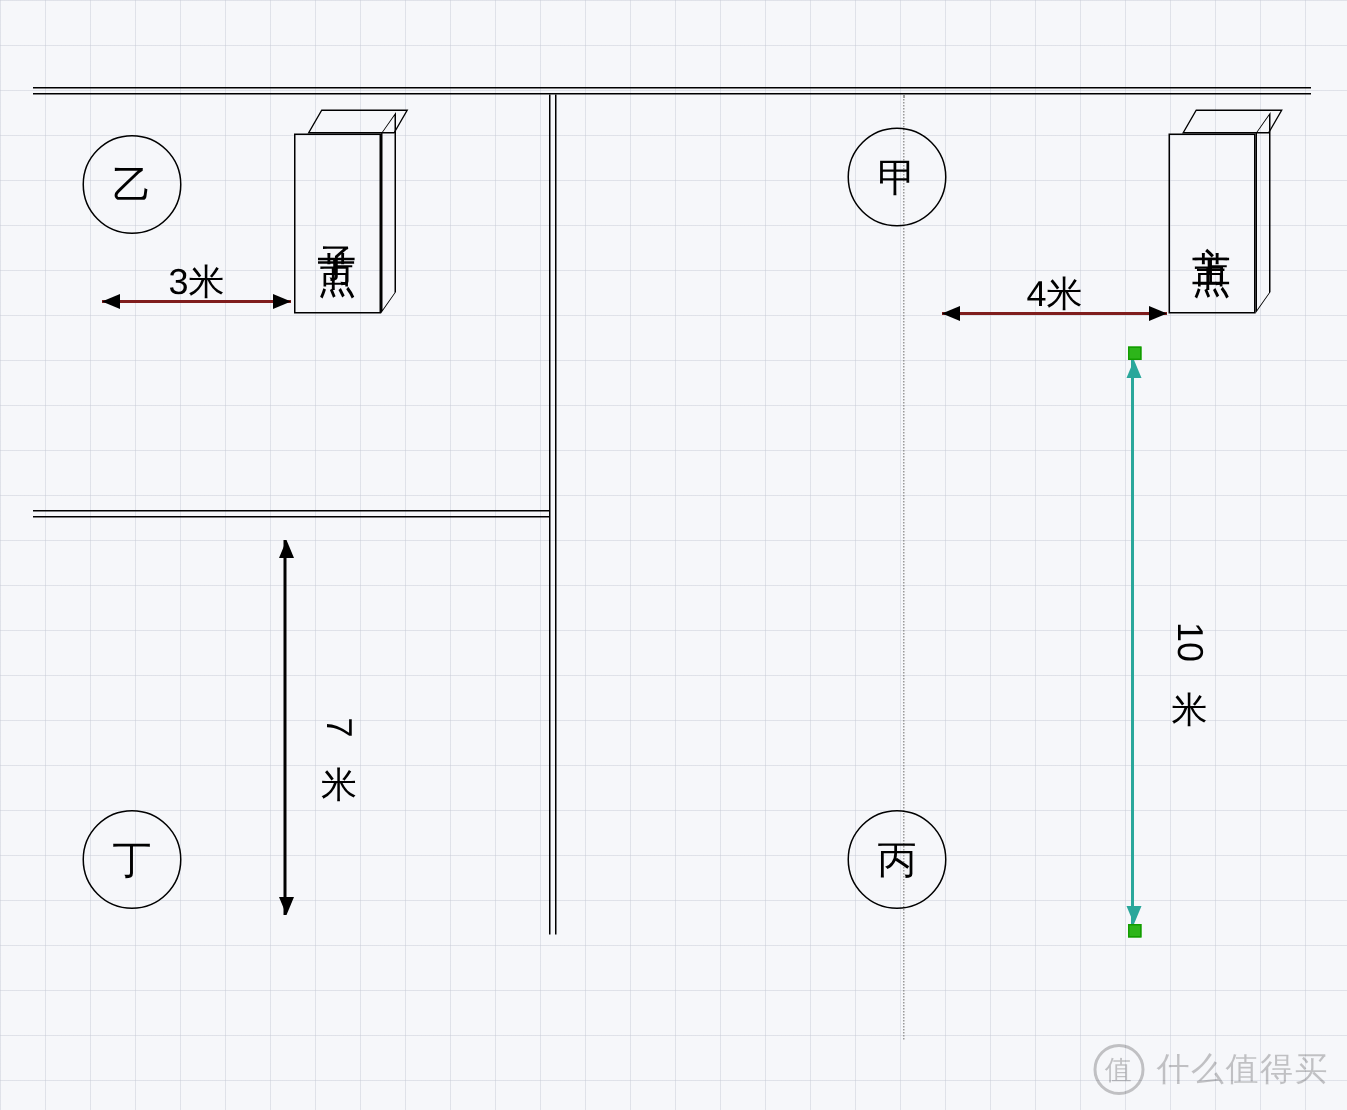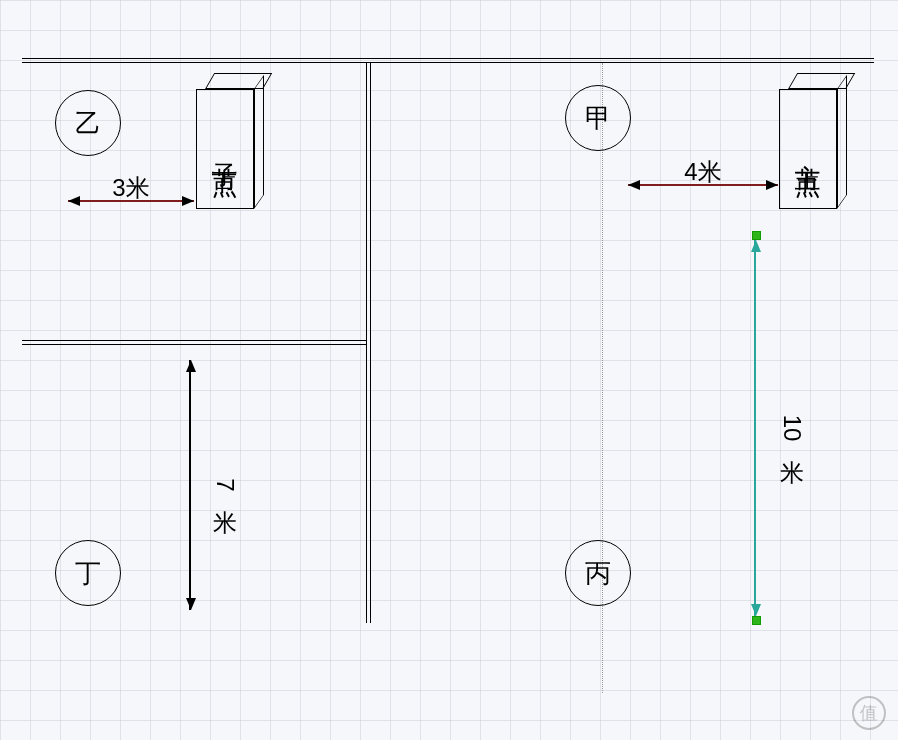--- a/index.html
+++ b/index.html
@@ -135,30 +135,31 @@
   </div>
   <div class="el box3d" style="left:779px; top:73px;">
     <div class="top"></div>
     <div class="side"></div>
     <div class="front">主节点</div>
   </div>
 
   <div class="el dim-h" style="left:68px; top:200px; width:126px;">
     <div class="lbl">3米</div>
   </div>
-  <div class="el dim-h" style="left:628px; top:184px; width:150px;">
+  <div class="el dim-h" style="left:628px; top:208px; width:150px;">
     <div class="lbl">4米</div>
   </div>
 
   <div class="el dim-v" style="left:189px; top:360px; height:250px;">
     <div class="lbl">7米</div>
   </div>
 
   <div class="el dim-sel" style="left:754px; top:232px; height:392px;">
     <div class="handle" style="top:-1px;"></div>
     <div class="handle" style="bottom:-1px;"></div>
     <div class="lbl">10米</div>
   </div>
 
   <div class="watermark">
     <div class="badge">值</div>
+    <span>什么值得买</span>
   </div>
 </div>
 
 </body></html>

